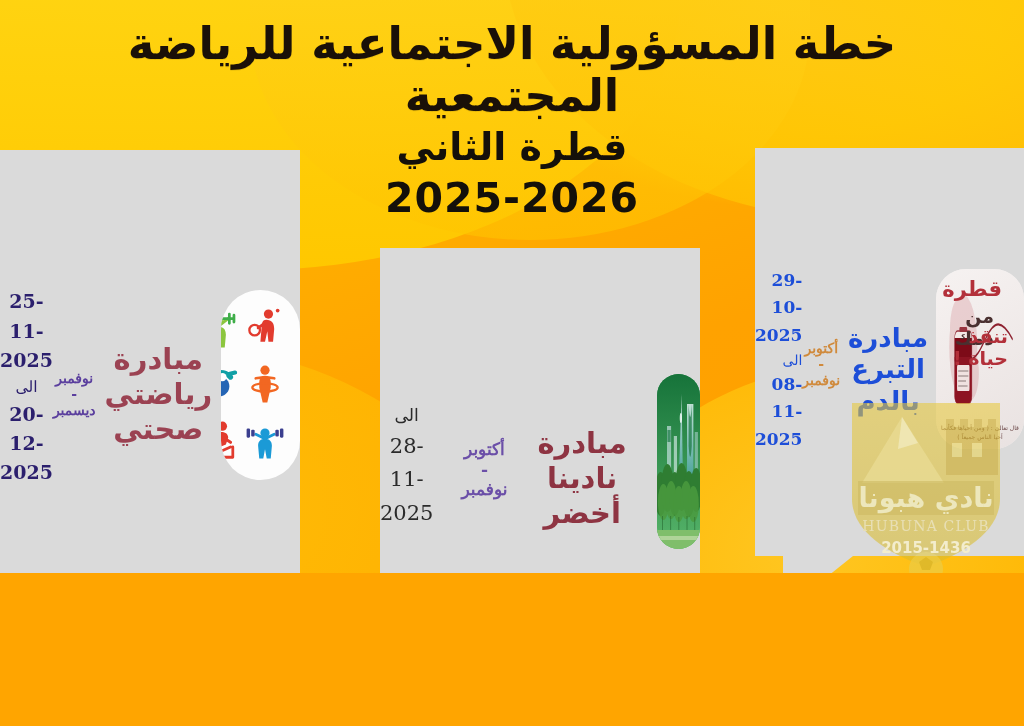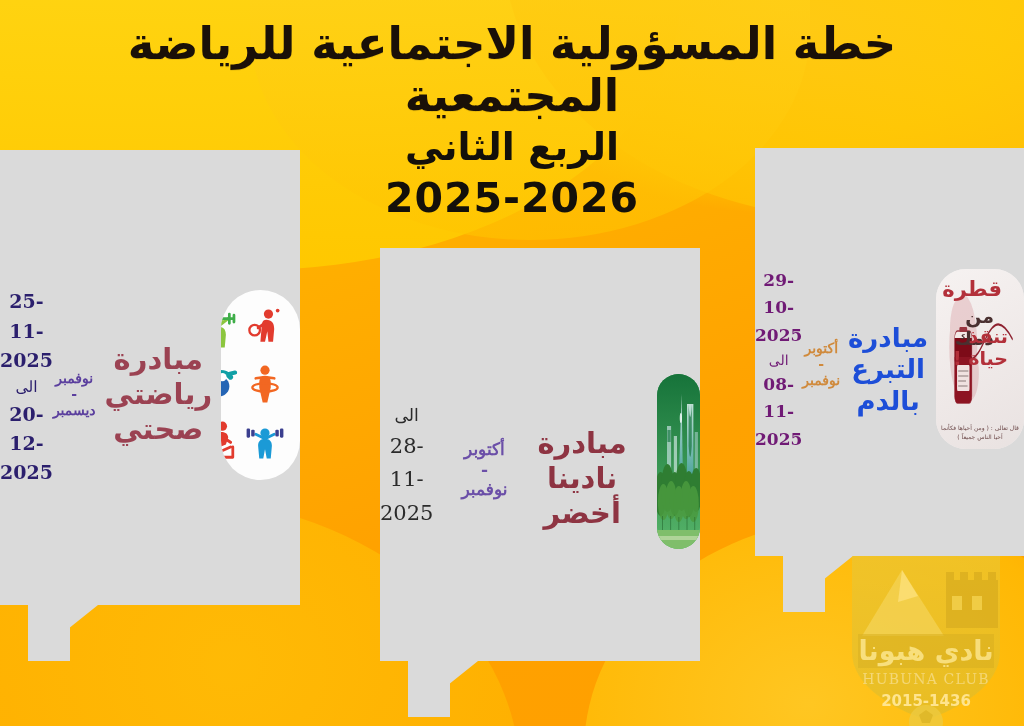--- a/index.html
+++ b/index.html
@@ -3,21 +3,21 @@
 <meta charset="utf-8">
 <title>Community Sports CSR Plan Poster</title>
 <style>
   html,body{margin:0;padding:0;}
   body{
     width:1024px;height:726px;overflow:hidden;
     font-family:"DejaVu Sans","Liberation Sans",sans-serif;
     background:#ffa500;
   }
   .poster{
-    position:relative;width:1024px;height:726px;overflow:hidden;
+    position:relative;width:1024px;height:573px;overflow:hidden;
     background:
       radial-gradient(ellipse 520px 300px at 78% 4%, #ffd84d 0%, #ffd400 38%, rgba(255,212,0,0) 62%),
       radial-gradient(ellipse 760px 340px at 16% -10%, #ffde33 0%, #ffd000 46%, rgba(255,208,0,0) 72%),
       linear-gradient(160deg,#ffc400 0%,#ffaf00 34%,#ffa200 62%,#ff9f00 100%);
   }
   
   .swoosh{position:absolute;pointer-events:none;}
   .swoosh-a{
     left:-140px;top:-250px;width:820px;height:520px;
     background:linear-gradient(180deg,#ffdc1f,#ffc900);
@@ -117,21 +117,21 @@
   .card-2 .card-months{font-size:17px;color:#6b4fa8;margin-top:28px;}
   .card-3 .card-months{font-size:14px;color:#d08a3c;margin-top:24px;}
 
   .card-dates{
     font-family:"DejaVu Serif","Liberation Serif",serif;
     text-align:center;margin:0;
   }
   .card-dates .d{display:block;}
   .card-1 .card-dates{margin-top:20px;color:#2b1f6d;font-size:19px;font-weight:bold;line-height:1.55;}
   .card-2 .card-dates{margin-top:24px;color:#2b2b2b;font-size:21px;line-height:1.6;}
-  .card-3 .card-dates{margin-top:16px;color:#701a75;font-size:17px;font-weight:bold;line-height:1.6;}
+  .card-3 .card-dates{margin-top:16px;color:#1d4ed8;font-size:17px;font-weight:bold;line-height:1.6;text-align:right;}
   .arrow-word{font-size:.82em;font-weight:normal;}
 
   
   .sports-grid{
     position:absolute;inset:0;display:grid;
     grid-template-columns:repeat(3,1fr);grid-template-rows:repeat(3,1fr);
     padding:12px;box-sizing:border-box;
   }
   .sports-grid > span{display:flex;align-items:center;justify-content:center;}
   .sports-grid svg{width:46px;height:46px;display:block;}
@@ -171,21 +171,21 @@
 <div class="poster">
 
   <div class="swoosh swoosh-a"></div>
   <div class="swoosh swoosh-b"></div>
   <div class="swoosh swoosh-c"></div>
   <div class="swoosh swoosh-d"></div>
   <div class="swoosh swoosh-e"></div>
 
   <div class="header">
     <h1 class="title-main">خطة المسؤولية الاجتماعية للرياضة المجتمعية</h1>
-    <div class="title-sub">الربع الثاني</div>
+    <div class="title-sub">قطرة الثاني</div>
     <div class="title-years">2025-2026</div>
   </div>
 
   <div class="card card-1">
     <div class="card-media">
       <div class="sports-grid">
         <span>
           <svg viewBox="0 0 40 40">
               <g fill="#e23b2e">
             <circle cx="23" cy="7" r="4"></circle>

